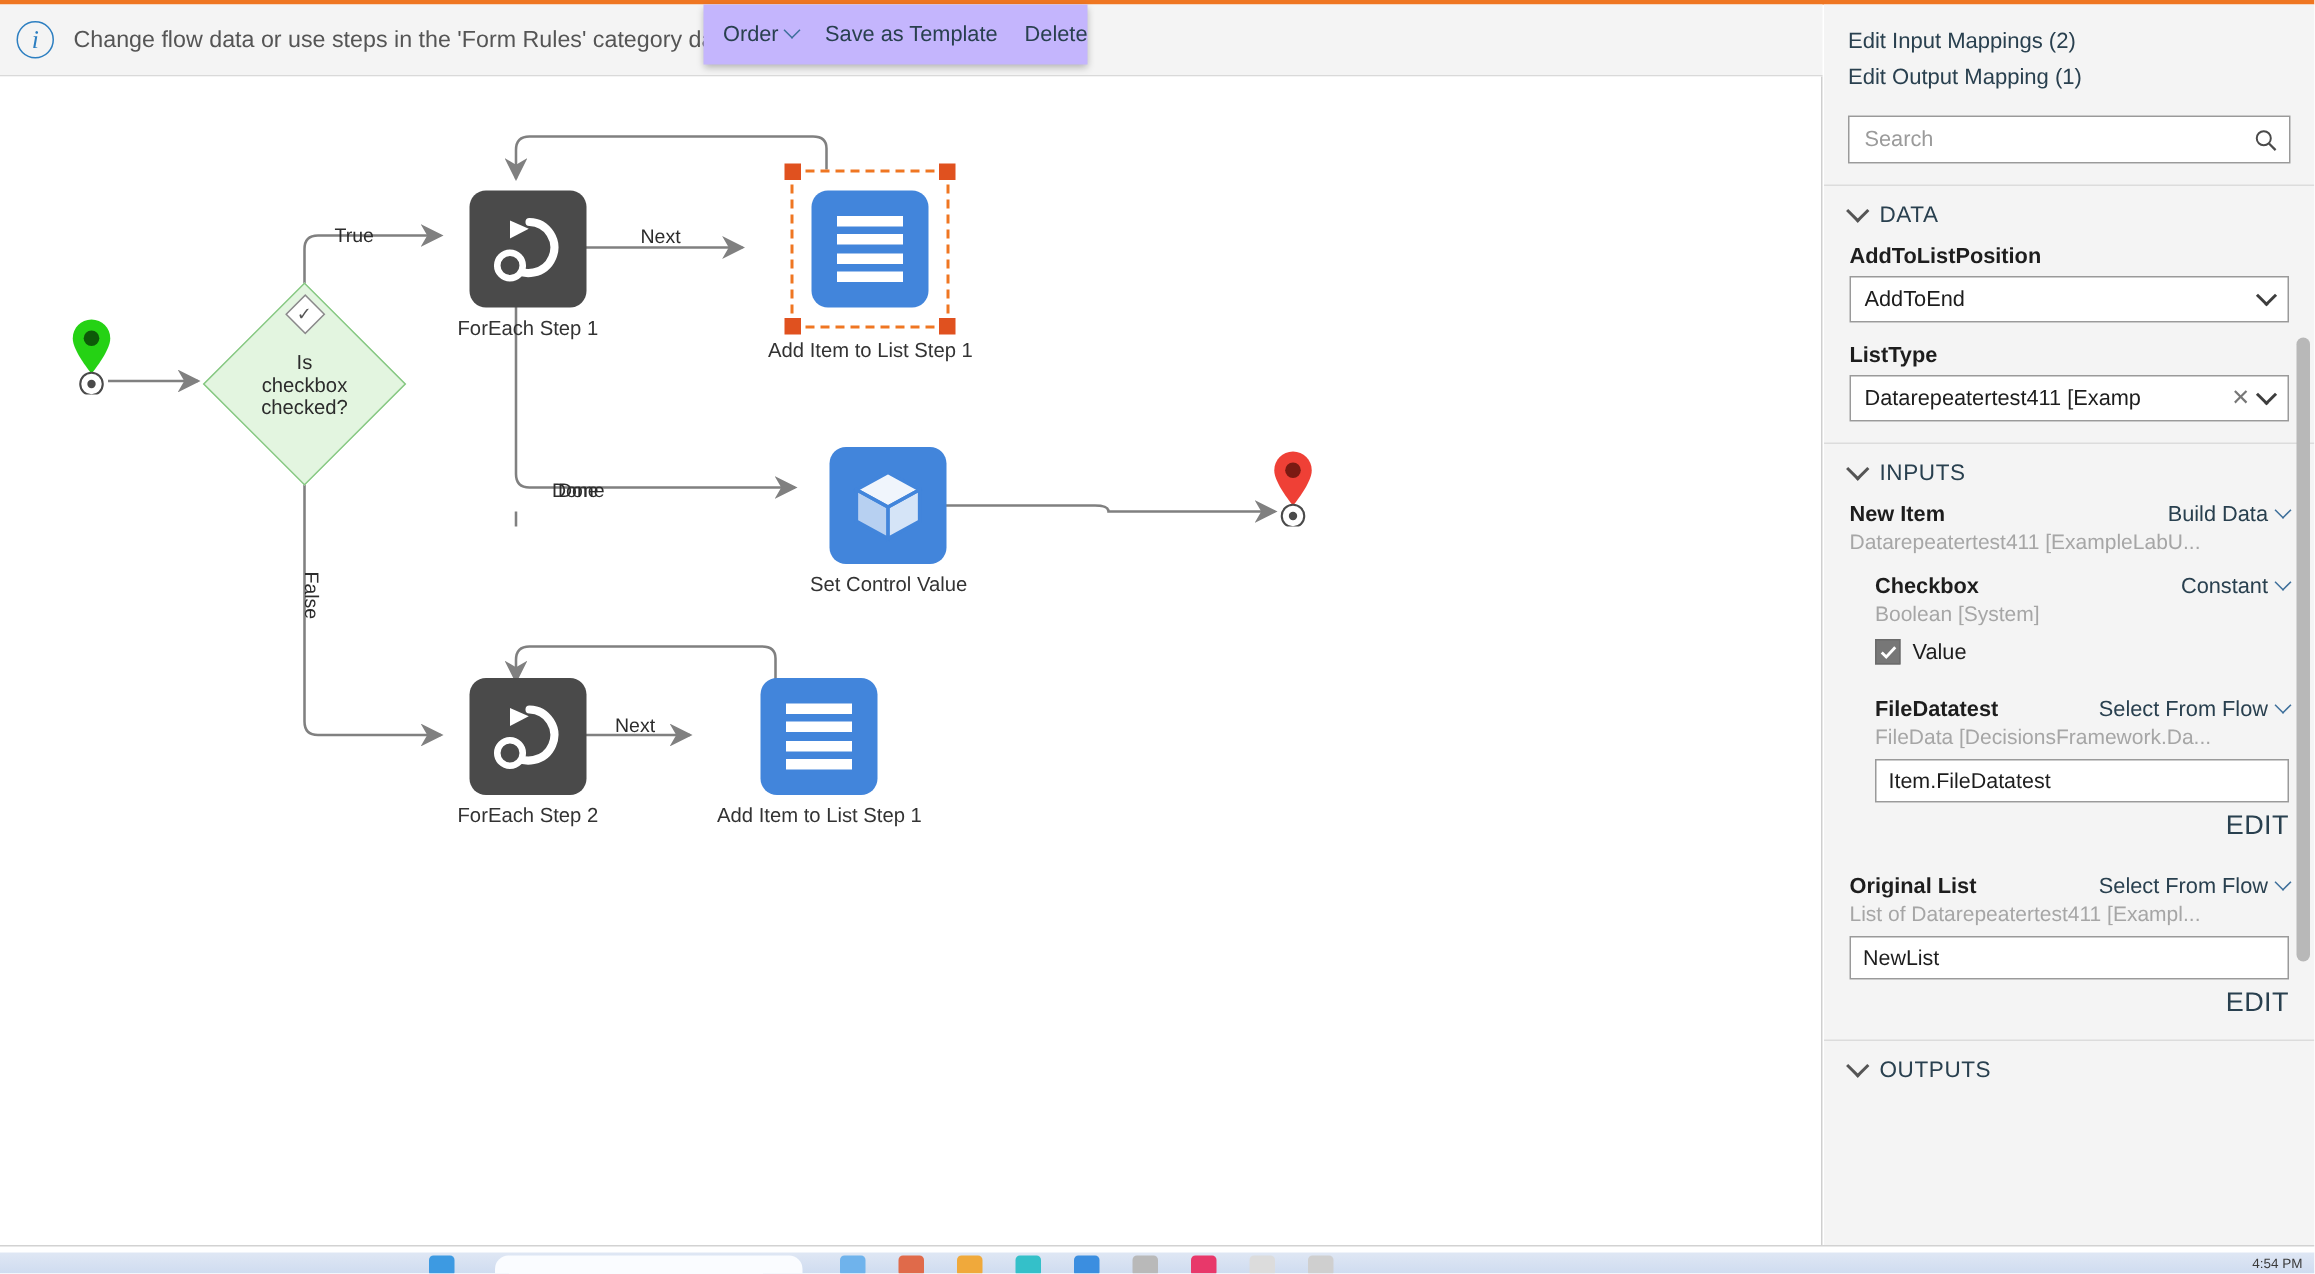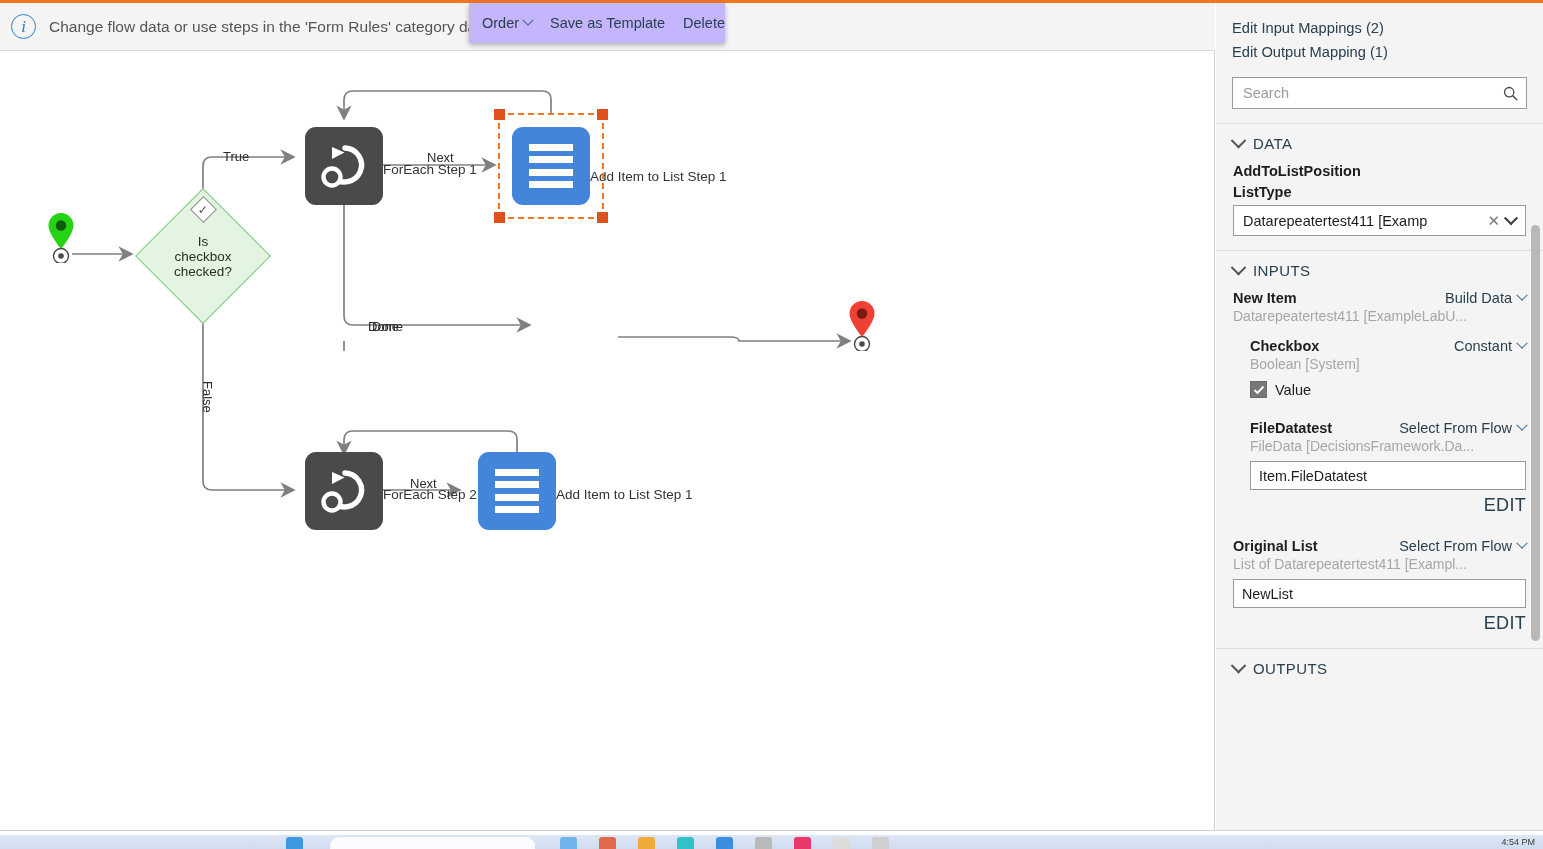--- a/index.html
+++ b/index.html
@@ -85,21 +85,21 @@
     position: absolute; left: 0; top: 51px;
     width: 1215px; height: 779px;
     background: #ffffff;
     border-right: 1px solid #cfcfcf;
     overflow: hidden;
   }
   .canvas-svg { position: absolute; left: 0; top: 0; }
 
   .node {
     position: absolute;
-    display: flex; flex-direction: row; align-items: center;
+    display: flex; flex-direction: column; align-items: center;
   }
   .node-box {
     width: 78px; height: 78px;
     border-radius: 11px;
     display: flex; align-items: center; justify-content: center;
     position: relative;
   }
   .node-box.dark { background: #4a4a4a; }
   .node-box.blue { background: #4285db; }
   .node-label {
@@ -448,20 +448,33 @@
         <div class="list-icon">
           <i></i>
             <i></i>
             <i></i>
             <i></i>
         </div>
       </div>
       <div class="node-label" style="margin-top:21px;">Add Item to List Step 1</div>
     </div>
 
+    <div class="node" style="left:540px; top:247px;">
+      <div class="node-box blue">
+        <svg width="52" height="52" viewBox="0 0 52 52">
+          <path d="M26,4 L47,15.5 L26,27 L5,15.5 z" fill="#ffffff" opacity="0.92"></path>
+          <path d="M5,15.5 L26,27 L26,48 L5,36.5 z" fill="#ffffff" opacity="0.62"></path>
+          <path d="M47,15.5 L26,27 L26,48 L47,36.5 z" fill="#ffffff" opacity="0.78"></path>
+          <path d="M26,4 L47,15.5 L26,27 L5,15.5 z" fill="none" stroke="#4285db" stroke-width="2.2"></path>
+          <path d="M5,15.5 L26,27 L26,48 L5,36.5 z" fill="none" stroke="#4285db" stroke-width="2.2"></path>
+          <path d="M47,15.5 L26,27 L26,48 L47,36.5 z" fill="none" stroke="#4285db" stroke-width="2.2"></path>
+        </svg>
+      </div>
+      <div class="node-label">Set Control Value</div>
+    </div>
 
     <div class="pin" style="left:847px; top:248px;">
       <svg width="30" height="52" viewBox="0 0 30 52">
         <path d="M15,2 C8,2 2.5,7.6 2.5,14.6 C2.5,23 15,38 15,38 C15,38 27.5,23 27.5,14.6 C27.5,7.6 22,2 15,2 z" fill="#ef4036"></path>
         <circle cx="15" cy="14.5" r="5.2" fill="#7a1a12"></circle>
         <circle cx="15" cy="45" r="7.5" fill="#ffffff" stroke="#4a4a4a" stroke-width="1.4"></circle>
         <circle cx="15" cy="45" r="2.8" fill="#4a4a4a"></circle>
       </svg>
     </div>
 
@@ -514,20 +527,24 @@
 
     <div class="rp-divider"></div>
 
     <div class="rp-section">
       <span class="chev"></span>
       <span class="rp-section-title">DATA</span>
     </div>
 
     <div class="rp-body">
       <div class="fld-label">AddToListPosition</div>
+      <div class="sel-box">
+        <span class="val">AddToEnd</span>
+        <span class="dd-caret"></span>
+      </div>
 
       <div class="fld-label">ListType</div>
       <div class="sel-box">
         <span class="val">Datarepeatertest411  [Examp</span>
         <span class="clear">✕</span>
         <span class="dd-caret"></span>
       </div>
     </div>
 
     <div class="rp-divider"></div>

